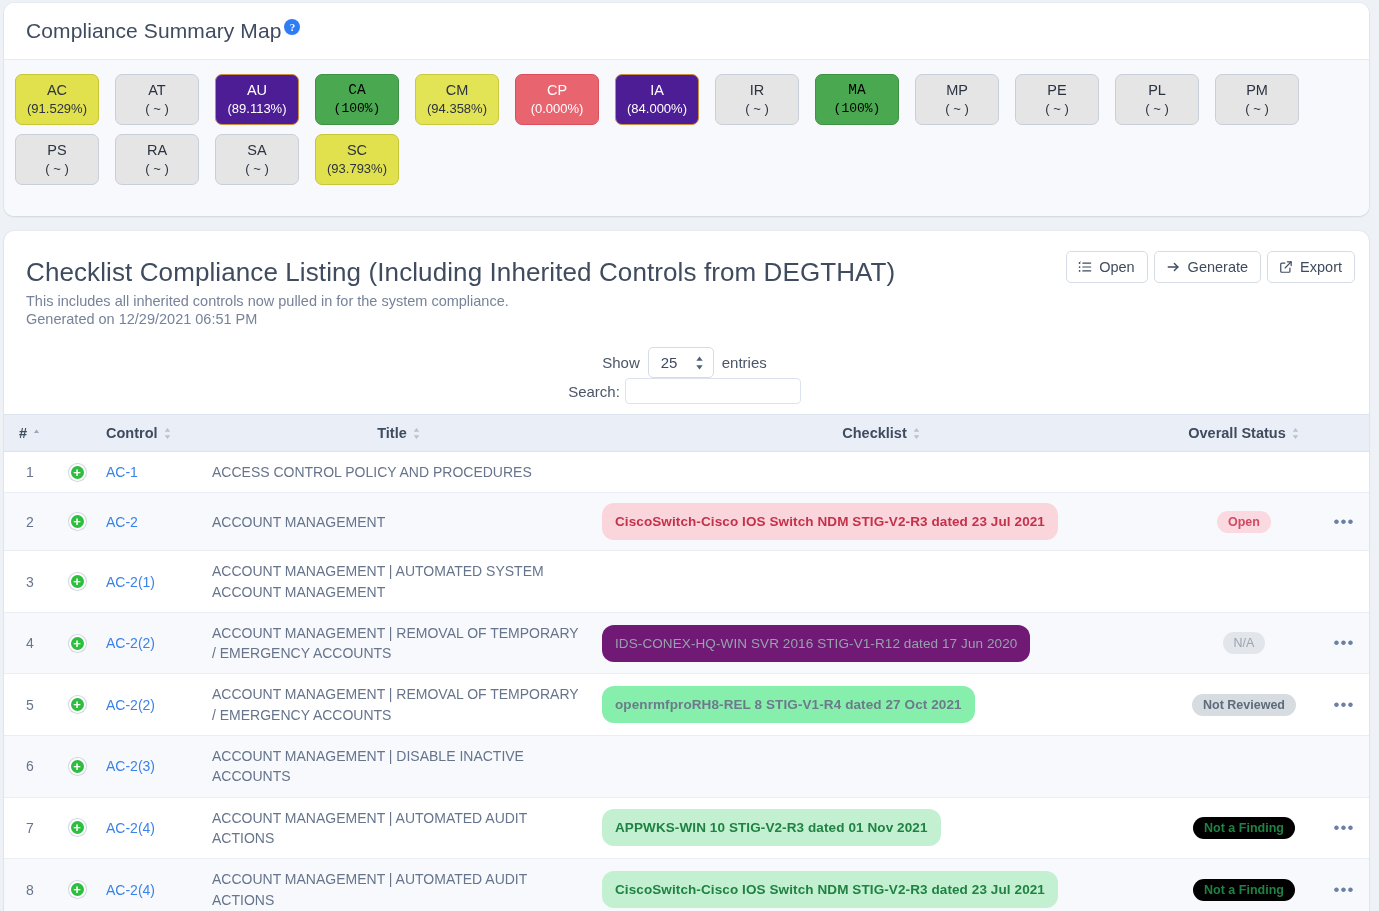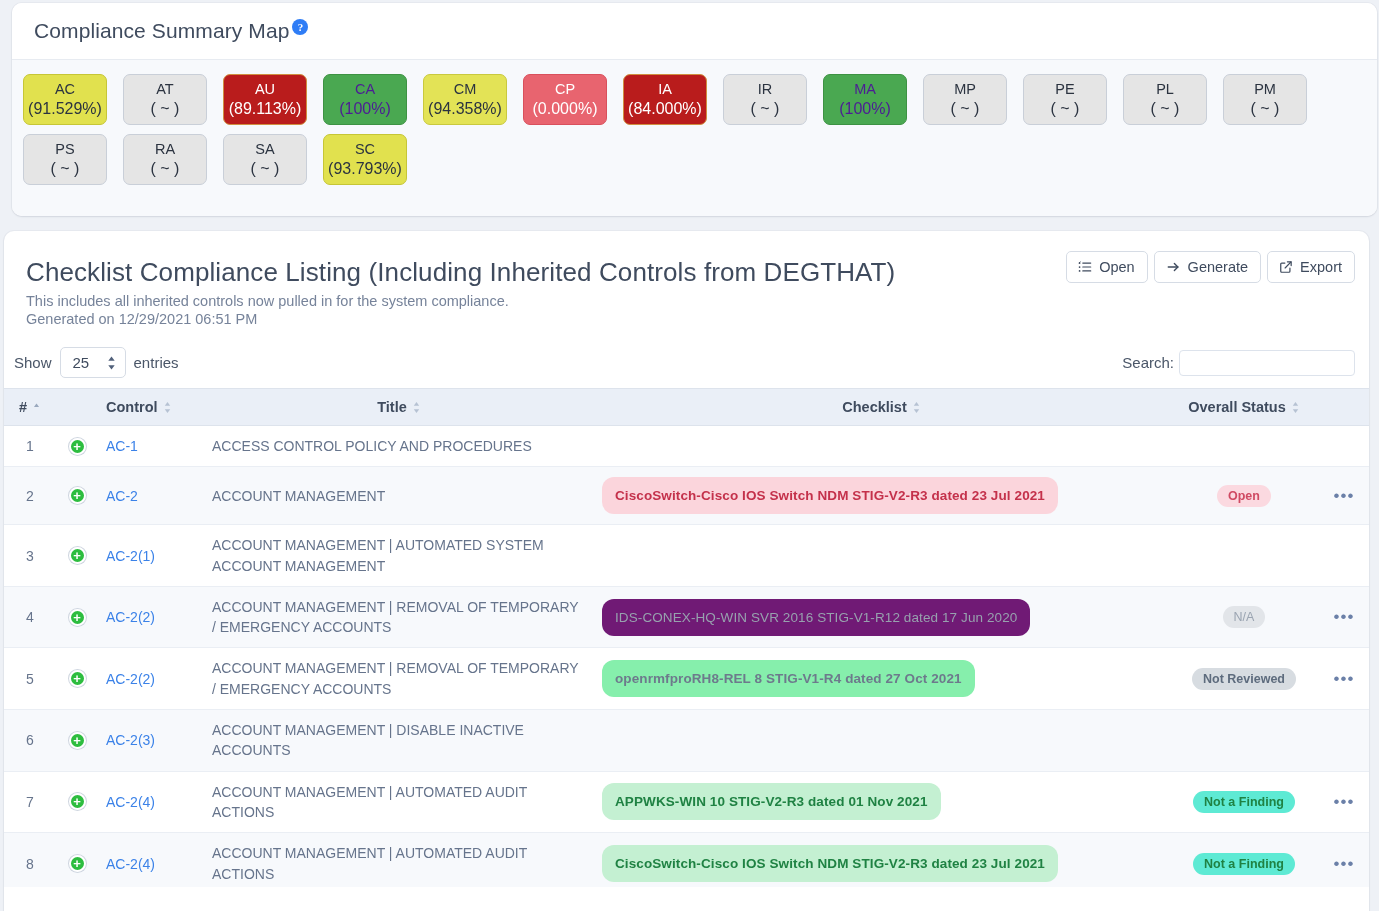--- a/index.html
+++ b/index.html
@@ -19,21 +19,21 @@
 
   
   .card {
     background: #ffffff;
     border-radius: 10px;
     box-shadow: 0 1px 2px rgba(30,45,70,.10), 0 0 0 1px rgba(30,45,70,.03);
     overflow: hidden;
   }
   #summary-card {
     position: absolute;
-    left: 12px; top: 3px;
+    left: 4px; top: 3px;
     width: 1365px;
     height: 213px;
     text-align: center;
   }
   #listing-card {
     position: absolute;
     left: 4px; top: 231px;
     width: 1365px;
     height: 690px;
   }
@@ -85,26 +85,26 @@
     border: 1px solid #c9cfd8;
     background: #ffffff;
     display: flex;
     flex-direction: column;
     align-items: center;
     justify-content: center;
     cursor: pointer;
     line-height: 1.18;
   }
   .tile .t-name { font-size: 14.5px; color: #2b3340; }
-  .tile .t-pct  { font-size: 16px; color: #2b3340; margin-top: 2px; }
+  .tile .t-pct  { font-size: 13px; color: #2b3340; margin-top: 2px; }
   .tile.c-yellow  { background: #e1e14e; border-color: #c6c636; }
   .tile.c-yellow2 { background: #e3e356; border-color: #c9c93e; }
-  .tile.c-orange  { background: #b91c1c; border-color: #d08f3f; }
+  .tile.c-orange  { background: #4c1d95; border-color: #d08f3f; }
   .tile.c-green   { background: #4aa851; border-color: #3d9243; }
-  .tile.c-green .t-name, .tile.c-green .t-pct { color: #4c1d95; }
+  .tile.c-green .t-name, .tile.c-green .t-pct { color: #000000; font-family: Liberation Mono, monospace; }
   .tile.c-red     { background: #e8646f; border-color: #d9505c; }
   .tile.c-red .t-name, .tile.c-red .t-pct { color: #ffffff; }
   .tile.c-orange .t-name, .tile.c-orange .t-pct { color: #ffffff; }
   .tile.c-white   { background: #e5e5e5; border-color: #c9cfd8; }
 
   
   .listing-head {
     padding: 26px 22px 0 22px;
     position: relative;
   }
@@ -141,20 +141,21 @@
     white-space: nowrap;
   }
   .btn svg { display:block; }
 
   
   .controls {
     display: flex;
     align-items: center;
     justify-content: space-between;
     padding: 18px 14px 10px 10px;
+    flex-direction: column;
   }
   .show-entries { display: flex; align-items: center; gap: 8px; font-size: 15px; color: #4a5668; }
   .select-wrap {
     position: relative;
     display: inline-block;
   }
   select.len-select {
     appearance: none;
     -webkit-appearance: none;
     border: 1px solid #d6dce5;
@@ -263,21 +264,21 @@
   .pill.grayl { background: #701a75; color: #97a1ae; font-weight: 400; }
 
   .sbadge {
     display: inline-block;
     border-radius: 11px;
     padding: 4px 11px;
     font-size: 12.5px;
     font-weight: 700;
     white-space: nowrap;
   }
-  .sbadge.green { background: #5eead4; color: #1f8243; }
+  .sbadge.green { background: #000000; color: #1f8243; }
   .sbadge.red   { background: #fbd9e0; color: #d04a63; }
   .sbadge.gray  { background: #d7dce1; color: #5d6b7d; }
   .sbadge.grayl { background: #e2e5e9; color: #9aa4b1; font-weight: 400; }
 
   .dots {
     color: #6b80a8;
     font-size: 17px;
     letter-spacing: 1px;
     cursor: pointer;
     line-height: 10px;

